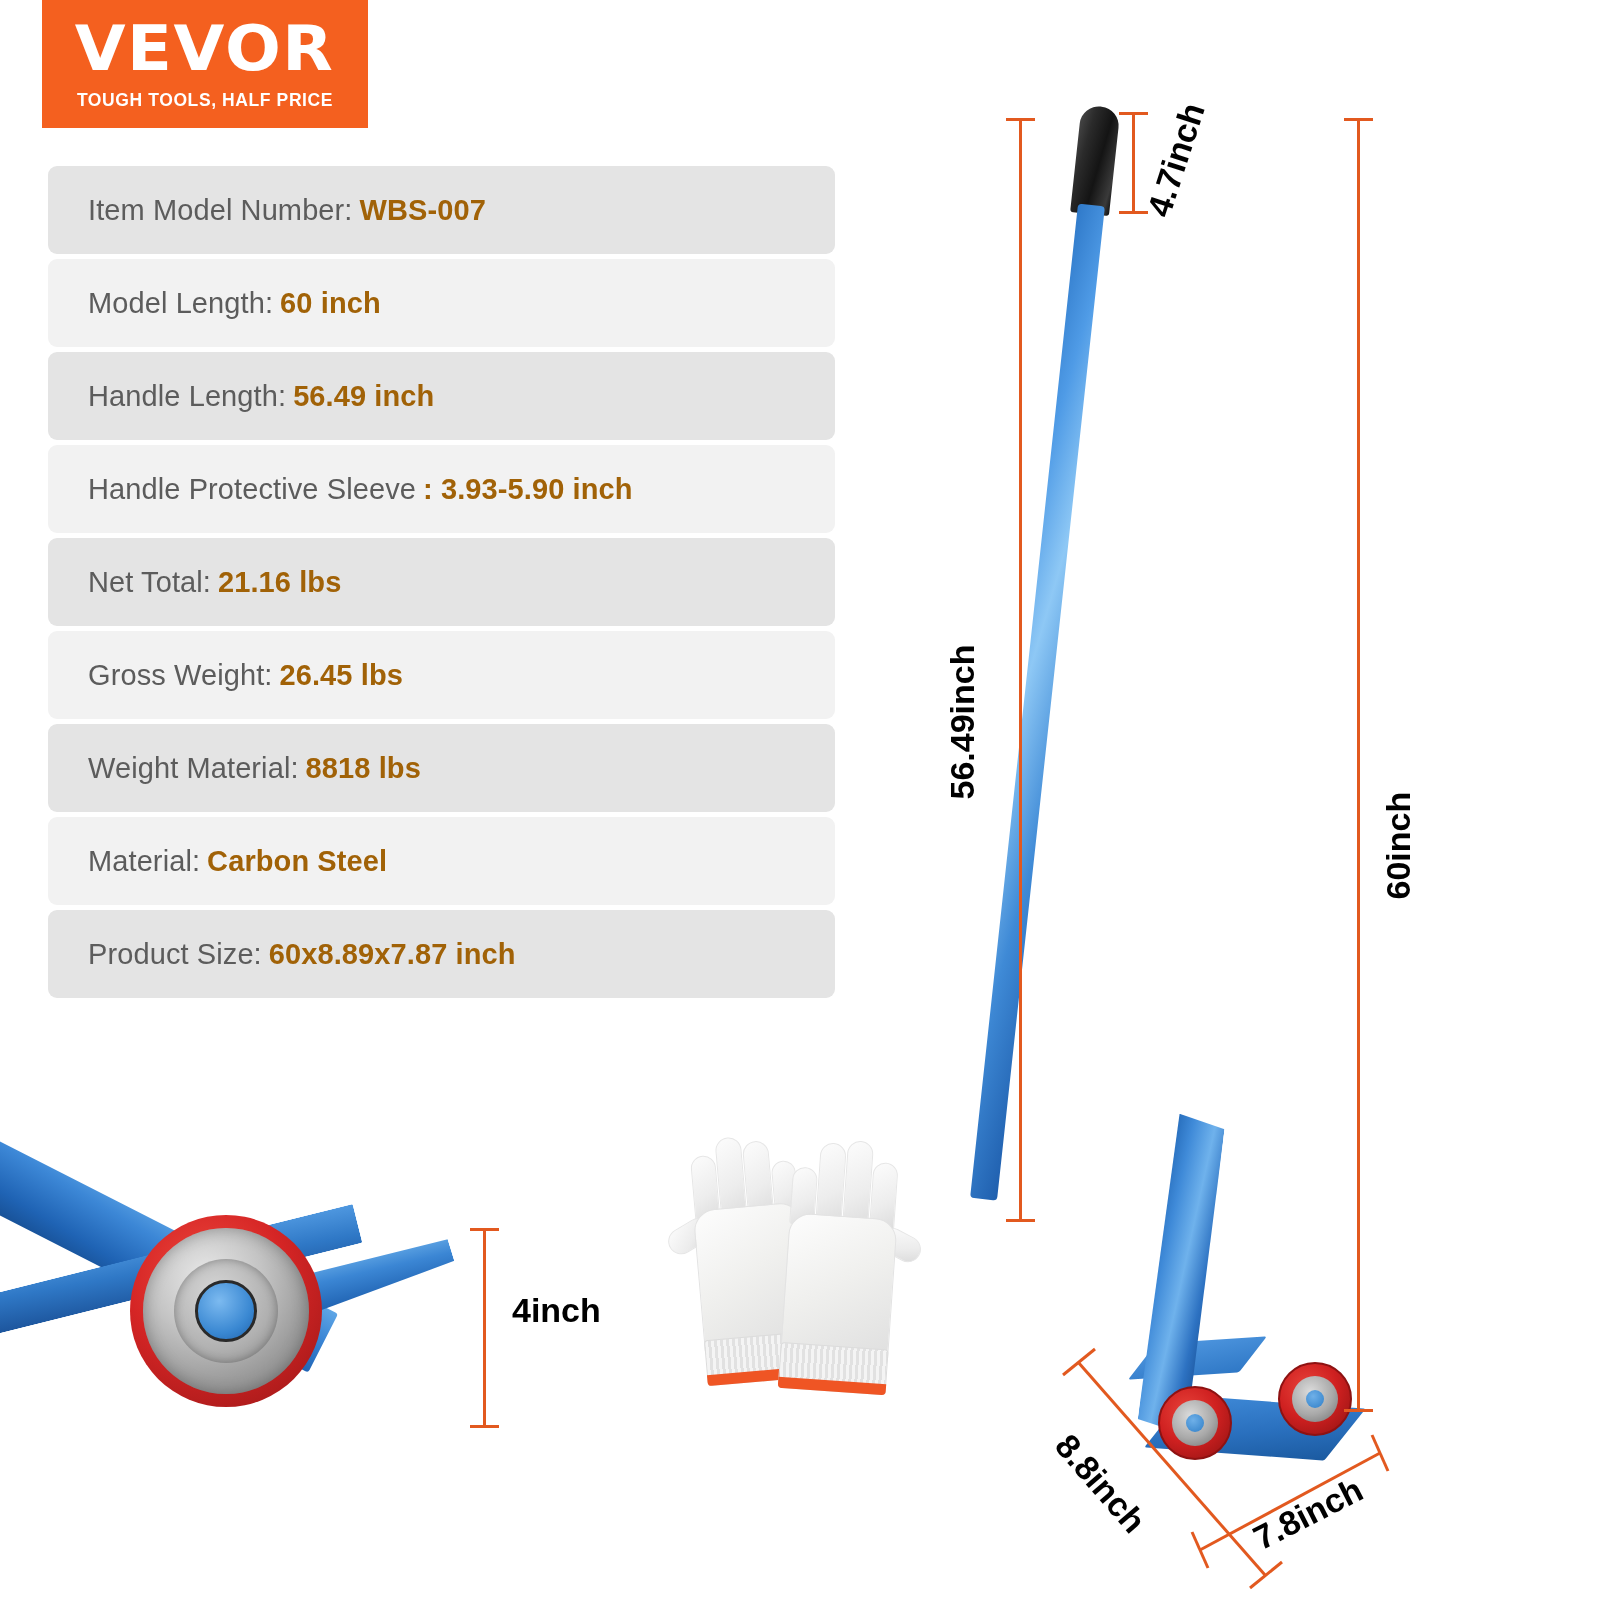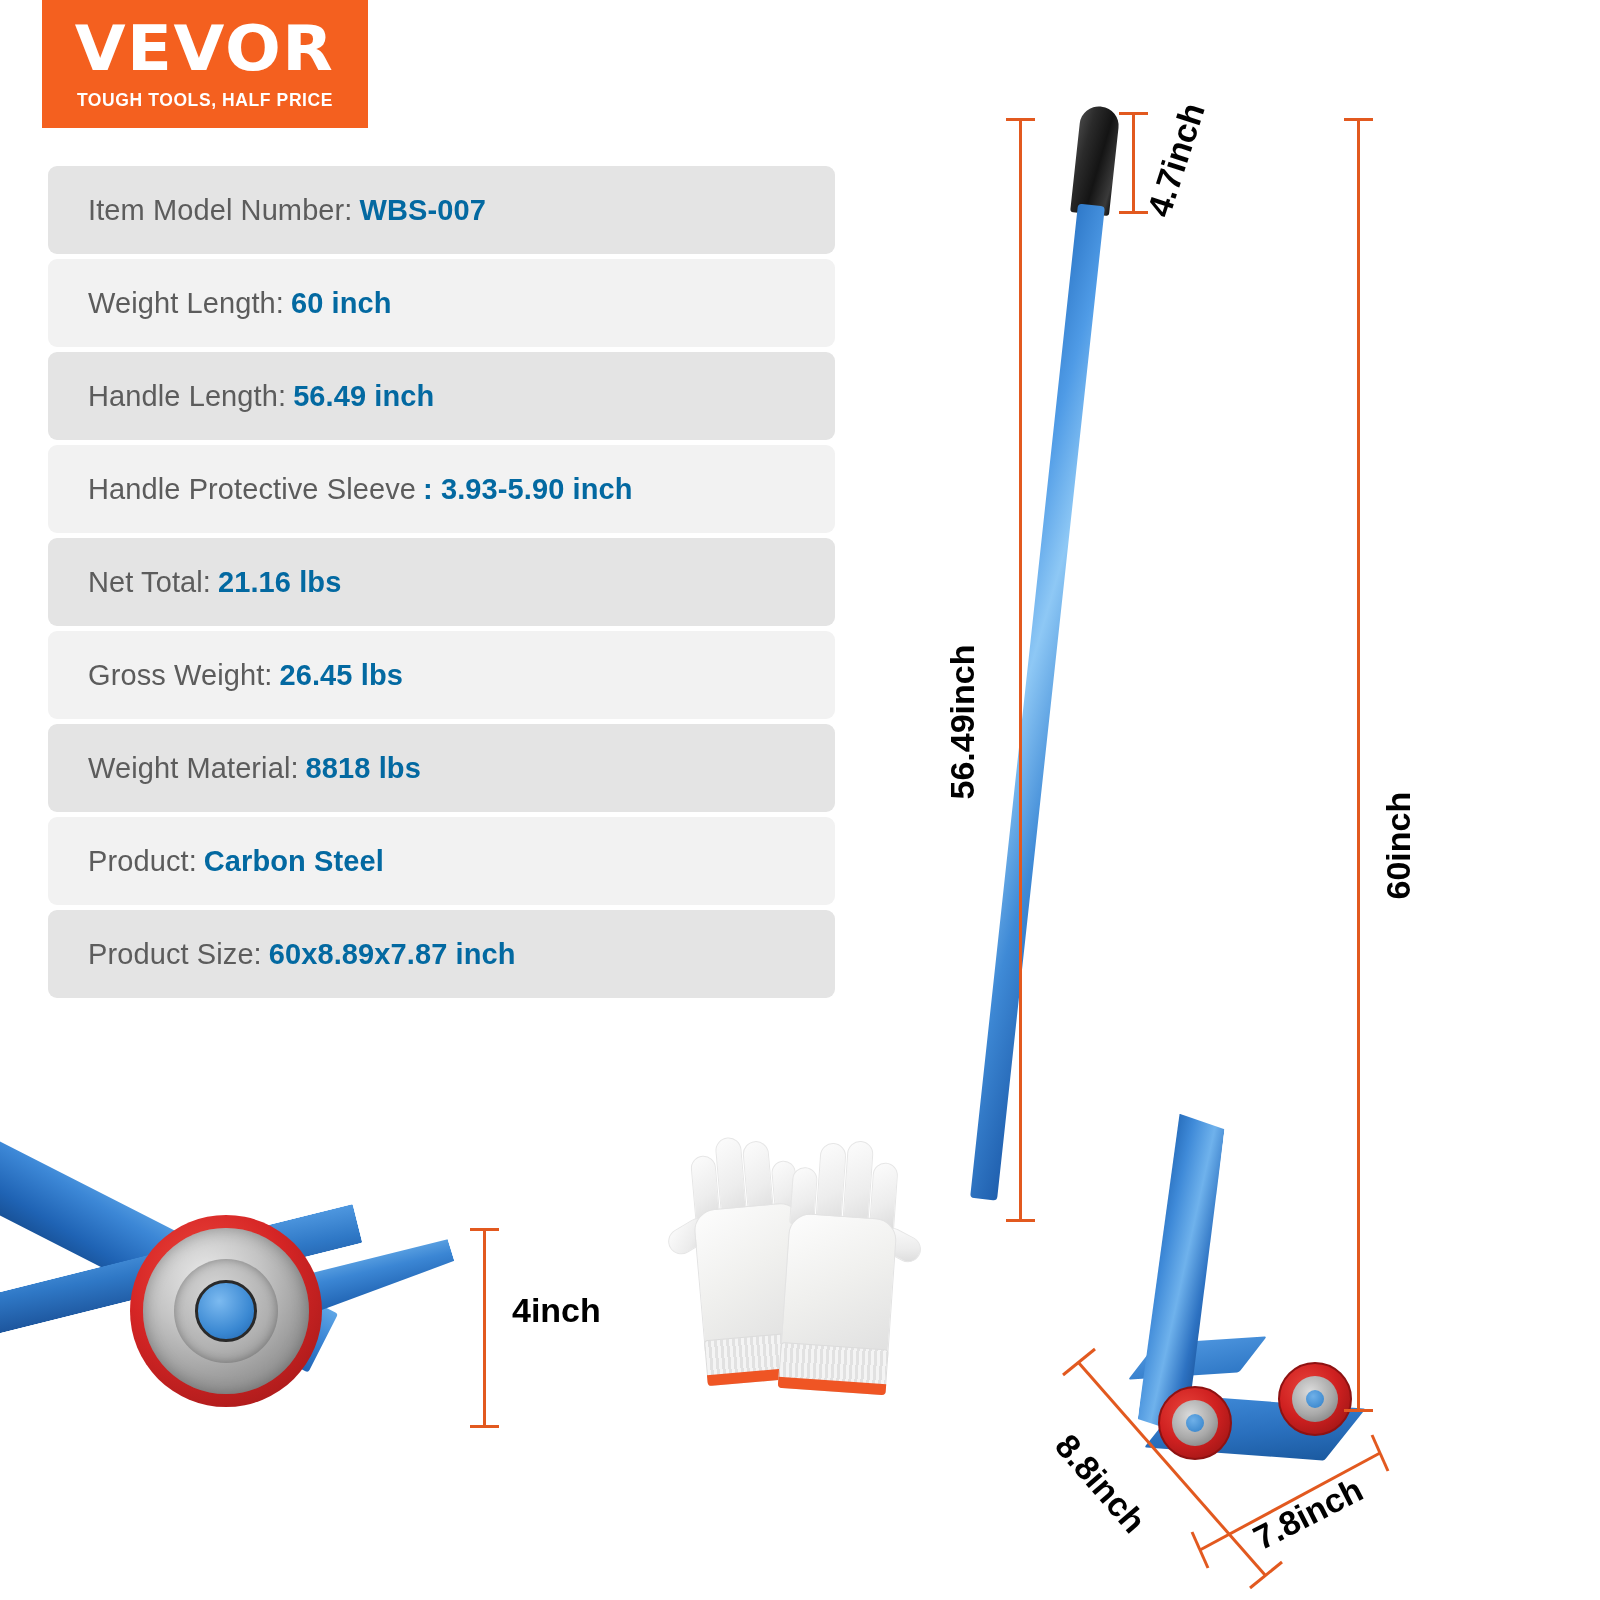--- a/index.html
+++ b/index.html
@@ -60,21 +60,21 @@
   }
   .spec-row.tone-a { background: #e4e4e4; }
   .spec-row.tone-b { background: #f2f2f2; }
   .spec-label {
     color: #5c5c5c;
     font-size: 29px;
     font-weight: normal;
     letter-spacing: 0.1px;
   }
   .spec-value {
-    color: #0369a1;
+    color: #a16207;
     font-size: 29px;
     font-weight: bold;
     margin-left: 7px;
     letter-spacing: 0.1px;
   }
 
   
   .dimline-v {
     position: absolute;
     background: #e2591f;
@@ -285,21 +285,21 @@
   </div>
 
   <div id="spec-list">
 
     <div class="spec-row tone-a">
       <span class="spec-label">Item Model Number:</span>
       <span class="spec-value">WBS-007</span>
     </div>
 
     <div class="spec-row tone-b">
-      <span class="spec-label">Weight Length:</span>
+      <span class="spec-label">Model Length:</span>
       <span class="spec-value">60 inch</span>
     </div>
 
     <div class="spec-row tone-a">
       <span class="spec-label">Handle Length:</span>
       <span class="spec-value">56.49 inch</span>
     </div>
 
     <div class="spec-row tone-b">
       <span class="spec-label">Handle Protective Sleeve</span>
@@ -315,21 +315,21 @@
       <span class="spec-label">Gross Weight:</span>
       <span class="spec-value">26.45 lbs</span>
     </div>
 
     <div class="spec-row tone-a">
       <span class="spec-label">Weight Material:</span>
       <span class="spec-value">8818 lbs</span>
     </div>
 
     <div class="spec-row tone-b">
-      <span class="spec-label">Product:</span>
+      <span class="spec-label">Material:</span>
       <span class="spec-value">Carbon Steel</span>
     </div>
 
     <div class="spec-row tone-a">
       <span class="spec-label">Product Size:</span>
       <span class="spec-value">60x8.89x7.87 inch</span>
     </div>
 
   </div>
 

